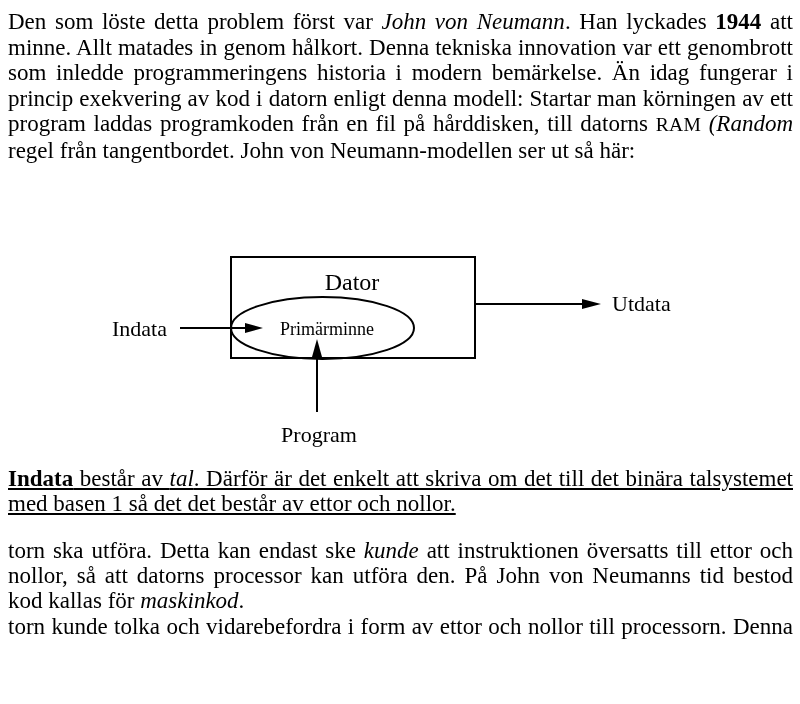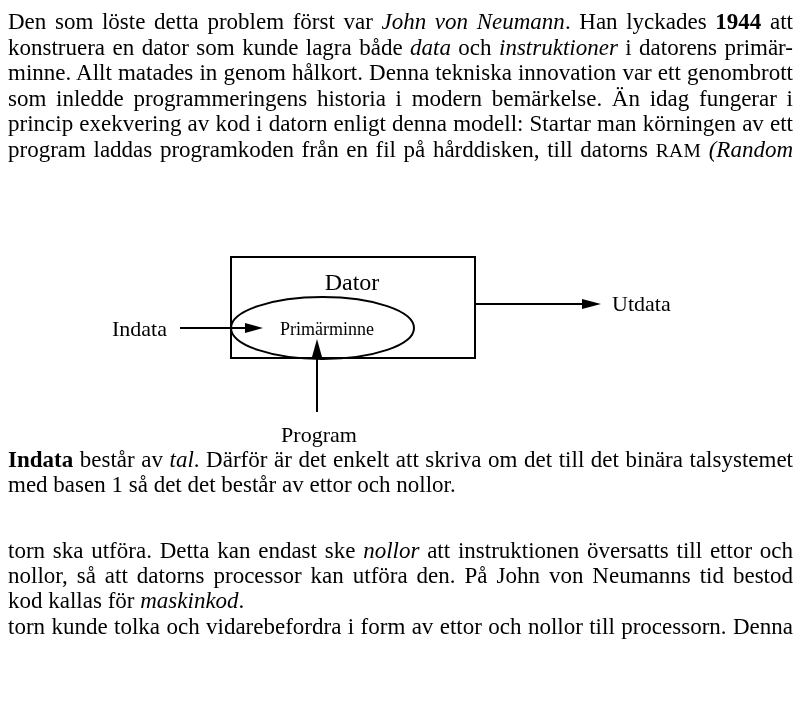--- a/index.html
+++ b/index.html
@@ -12,21 +12,21 @@
     font-family: "Liberation Serif", serif;
     overflow: hidden;
   }
   .para {
     position: absolute;
     left: 8px;
     width: 785px;
     font-size: 23px;
   }
   #para1 { top: 9px;   line-height: 25.6px; }
-  #para2 { top: 447px; line-height: 25px; }
+  #para2 { top: 466px; line-height: 25px; text-decoration: underline; }
   #para3 { top: 538px; line-height: 25.2px; }
   .tline { white-space: normal; }
   .tline.just { text-align: justify; text-align-last: justify; text-justify: inter-word; }
   .it { font-style: italic; }
   .bd { font-weight: bold; }
   .sc { font-size: 0.85em; letter-spacing: 0.3px; }
   #diagram {
     position: absolute;
     left: 0;
     top: 250px;
@@ -52,25 +52,25 @@
   .lbl { font-size: 22px; }
   .lbl-small { font-size: 18px; }
 </style>
 </head>
 <body>
 
 <div class="page">
 
   <div class="para" id="para1">
       <div class="tline just"><span>Den som löste detta problem först var </span><span class="it">John von Neumann</span><span>. Han lyckades </span><span class="bd">1944</span><span> att</span></div>
-      <div class="tline just"><span>konstruera en dator som kunde lagra både </span><span class="it">data</span><span> och </span><span class="it">instruktioner</span><span> i datorens primär-</span></div>
       <div class="tline just"><span>minne. Allt matades in genom hålkort. Denna tekniska innovation var ett genombrott</span></div>
       <div class="tline just"><span>som inledde programmeringens historia i modern bemärkelse. Än idag fungerar i</span></div>
       <div class="tline just"><span>princip exekvering av kod i datorn enligt denna modell: Startar man körningen av ett</span></div>
       <div class="tline just"><span>program laddas programkoden från en fil på hårddisken, till datorns </span><span class="sc">RAM</span><span> </span><span class="it">(Random</span></div>
+      <div class="tline"><span>regel från tangentbordet. John von Neumann-modellen ser ut så här:</span></div>
     </div>
 
   <svg id="diagram" width="800" height="210" viewBox="0 250 800 210">
 
     <rect class="shape" x="231" y="257" width="244" height="101"></rect>
 
     <text class="lbl-big" x="352" y="290" text-anchor="middle">Dator</text>
 
     <ellipse class="shape" cx="322.5" cy="328" rx="91.5" ry="31"></ellipse>
 
@@ -91,19 +91,19 @@
 
     <text class="lbl" x="319" y="442" text-anchor="middle">Program</text>
   </svg>
 
   <div class="para" id="para2">
       <div class="tline just"><span class="bd">Indata</span><span> består av </span><span class="it">tal</span><span>. Därför är det enkelt att skriva om det till det binära talsystemet</span></div>
       <div class="tline"><span>med basen 1 så det det består av ettor och nollor.</span></div>
     </div>
 
   <div class="para" id="para3">
-      <div class="tline just"><span>torn ska utföra. Detta kan endast ske </span><span class="it">nollor</span><span> att instruktionen översatts till ettor och</span></div>
+      <div class="tline just"><span>torn ska utföra. Detta kan endast ske </span><span class="it">kunde</span><span> att instruktionen översatts till ettor och</span></div>
       <div class="tline just"><span>nollor, så att datorns processor kan utföra den. På John von Neumanns tid bestod</span></div>
       <div class="tline"><span>kod kallas för </span><span class="it">maskinkod</span><span>.</span></div>
       <div class="tline just"><span>torn kunde tolka och vidarebefordra i form av ettor och nollor till processorn. Denna</span></div>
     </div>
 
 </div>
 
 </body></html>

